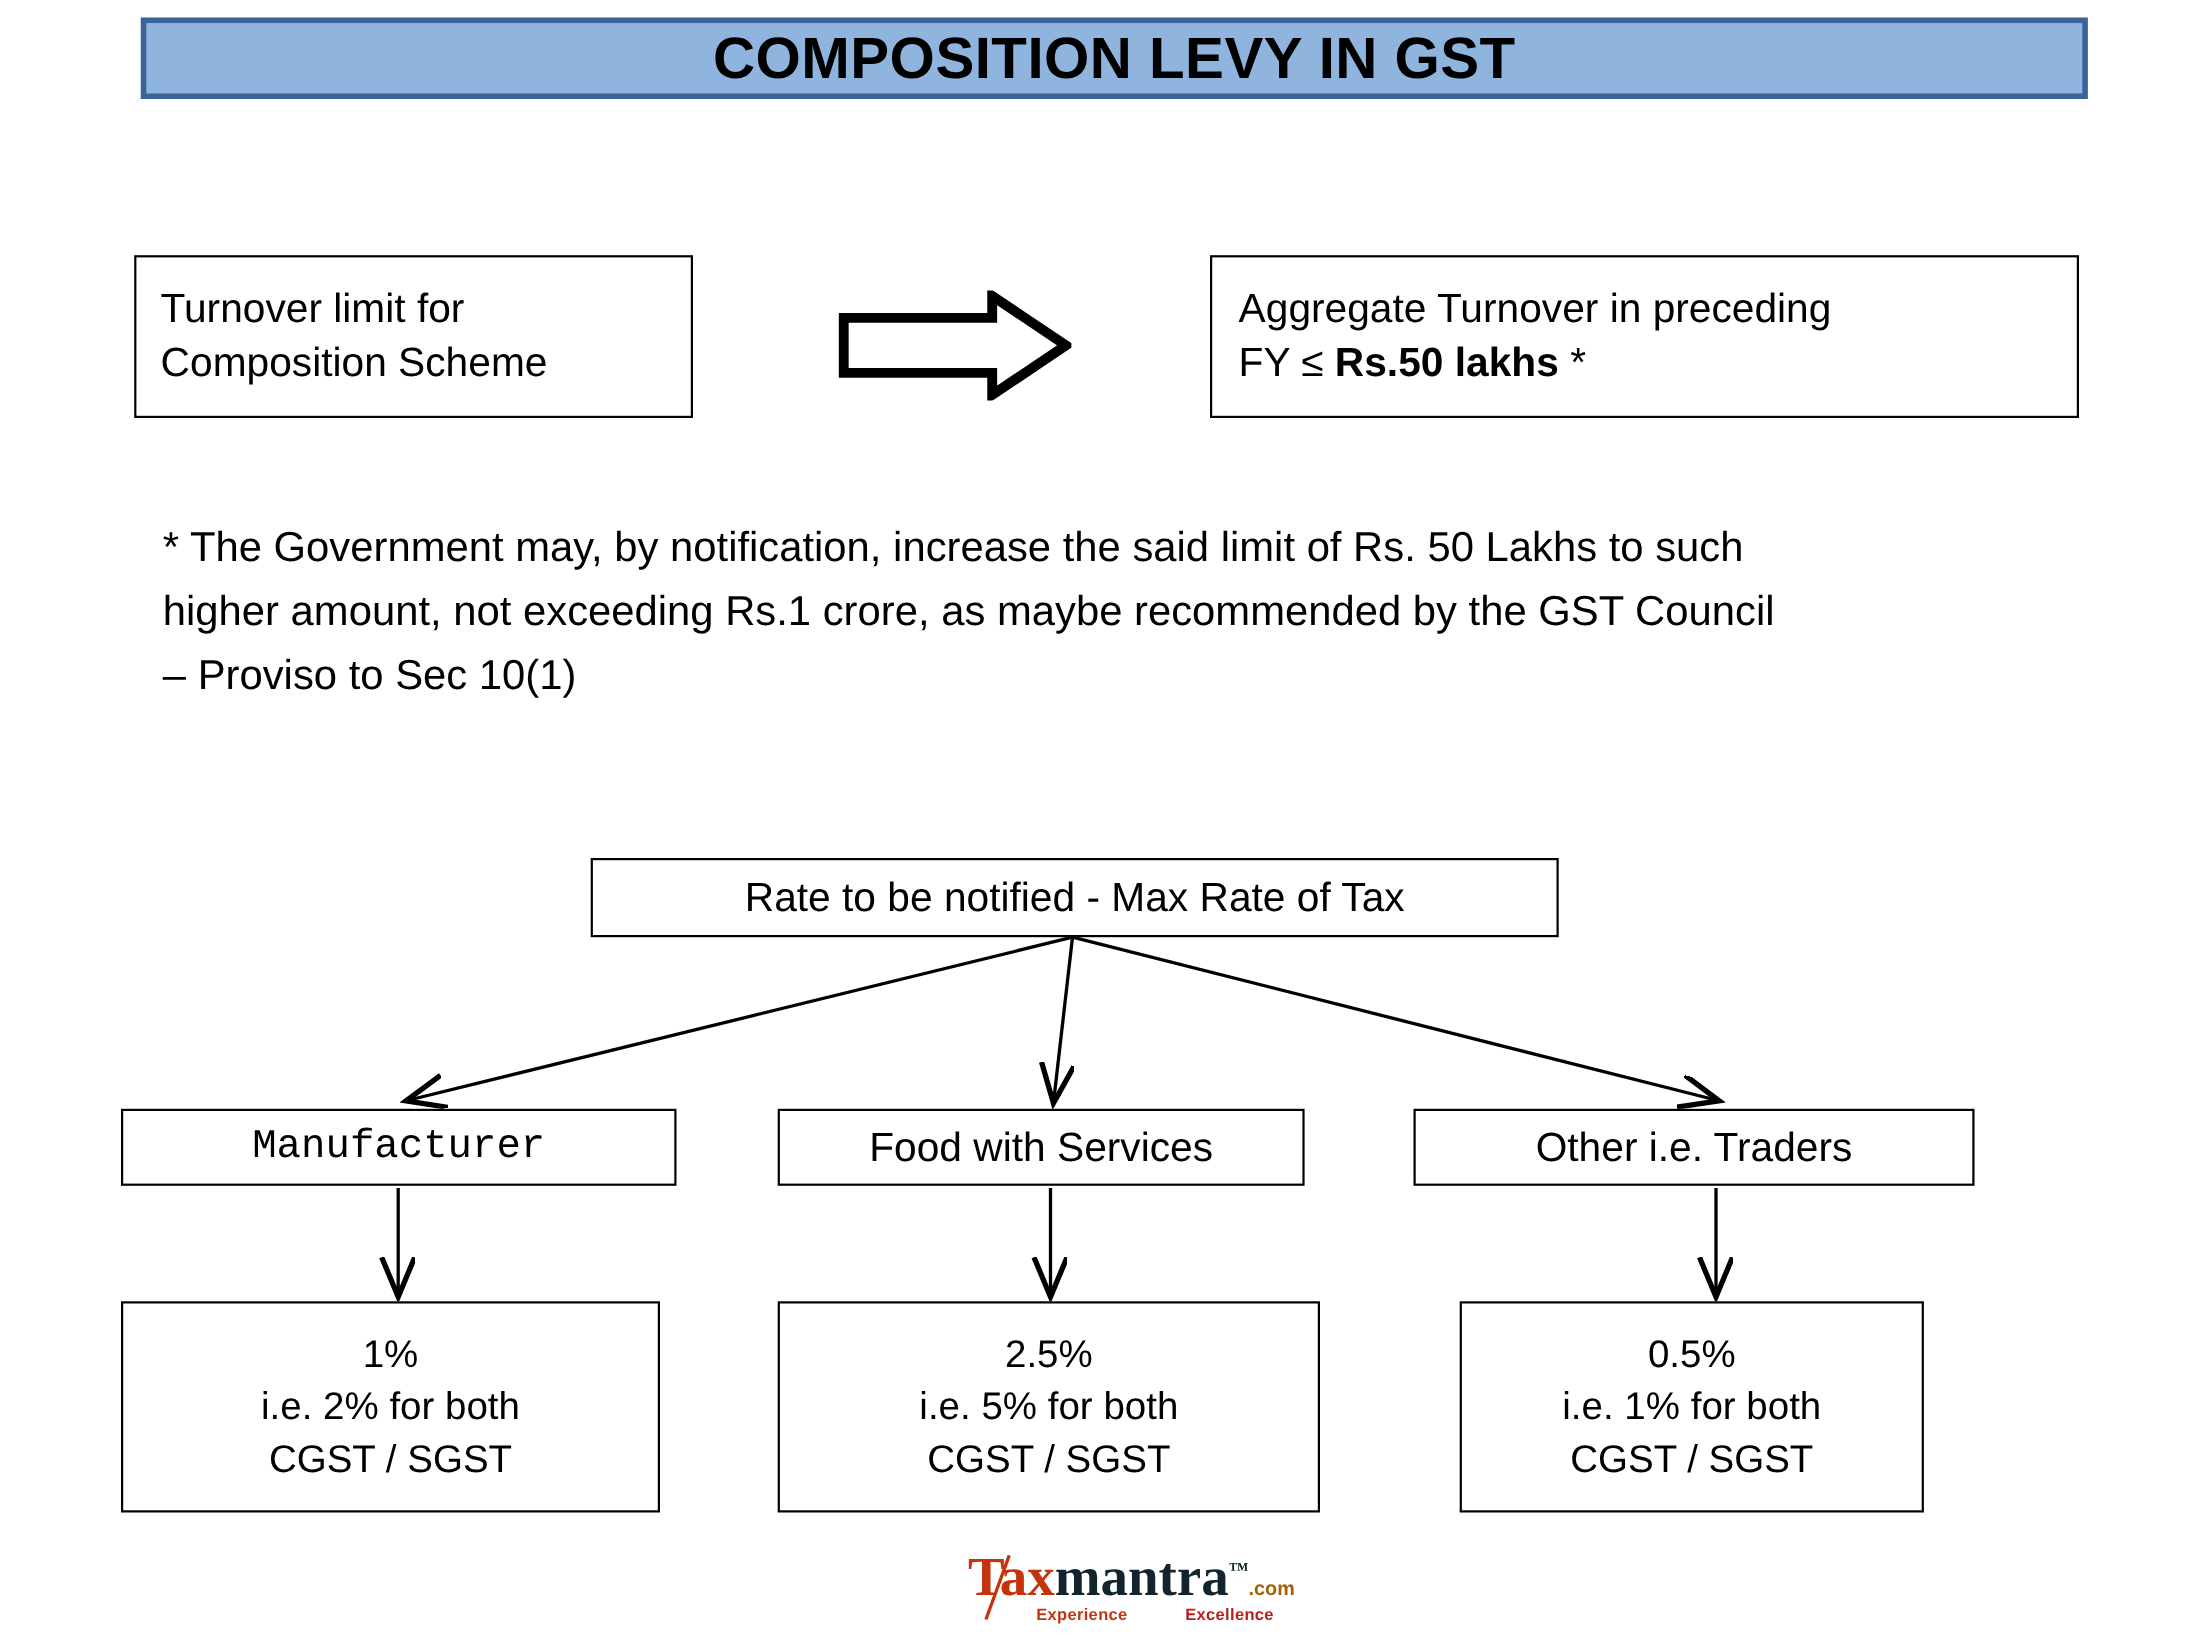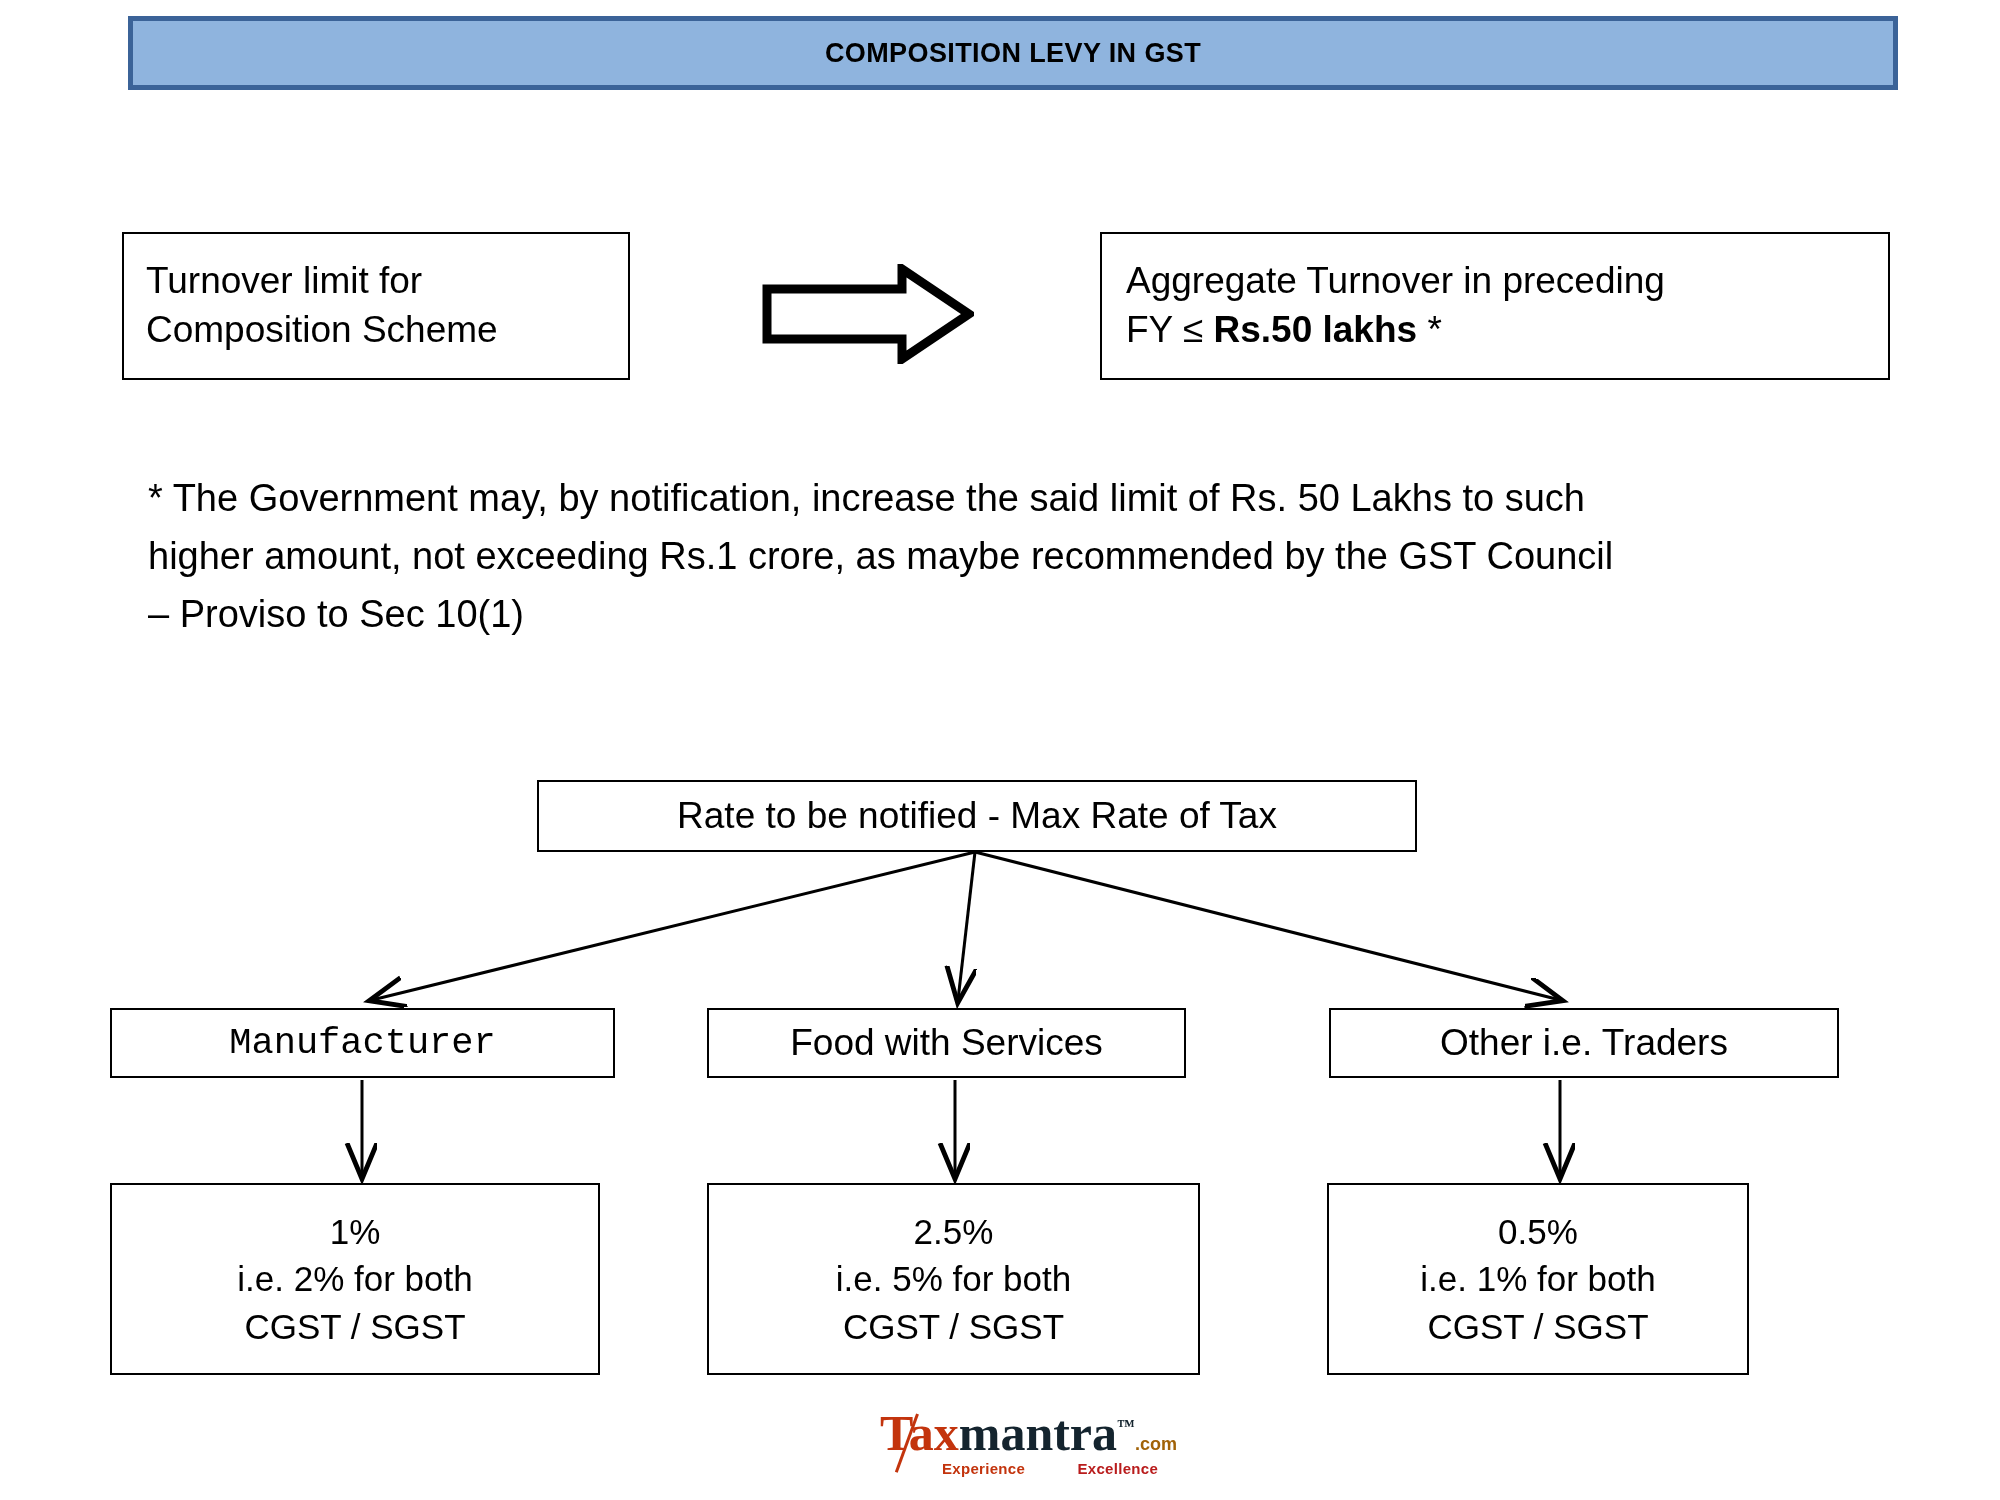--- a/index.html
+++ b/index.html
@@ -24,21 +24,21 @@
     width: 1770px;
     height: 74px;
     background: #8FB4DE;
     border: 5px solid #3B6398;
     box-sizing: border-box;
     display: flex;
     align-items: center;
     justify-content: center;
   }
   .title-banner .title-text {
-    font-size: 27px;
+    font-size: 53px;
     font-weight: bold;
     letter-spacing: 0.4px;
     color: #000000;
     white-space: nowrap;
   }
 
   
   .box {
     position: absolute;
     border: 2px solid #000000;
@@ -114,21 +114,21 @@
     pointer-events: none;
   }
 
   
   .cat-box {
     height: 70px;
     top: 1008px;
   }
   #box-cat-0 { left: 110px; width: 505px; font-family: Liberation Mono, monospace; }
   #box-cat-1 { left: 707px; width: 479px; }
-  #box-cat-2 { left: 1329px; width: 510px; }
+  #box-cat-2 { left: 1285px; width: 510px; }
   .cat-box .line { font-size: 37px; }
 
   
   .rate-box {
     height: 192px;
     top: 1183px;
   }
   #box-rate-0 { left: 110px; width: 490px; }
   #box-rate-1 { left: 707px; width: 493px; }
   #box-rate-2 { left: 1327px; width: 422px; }

